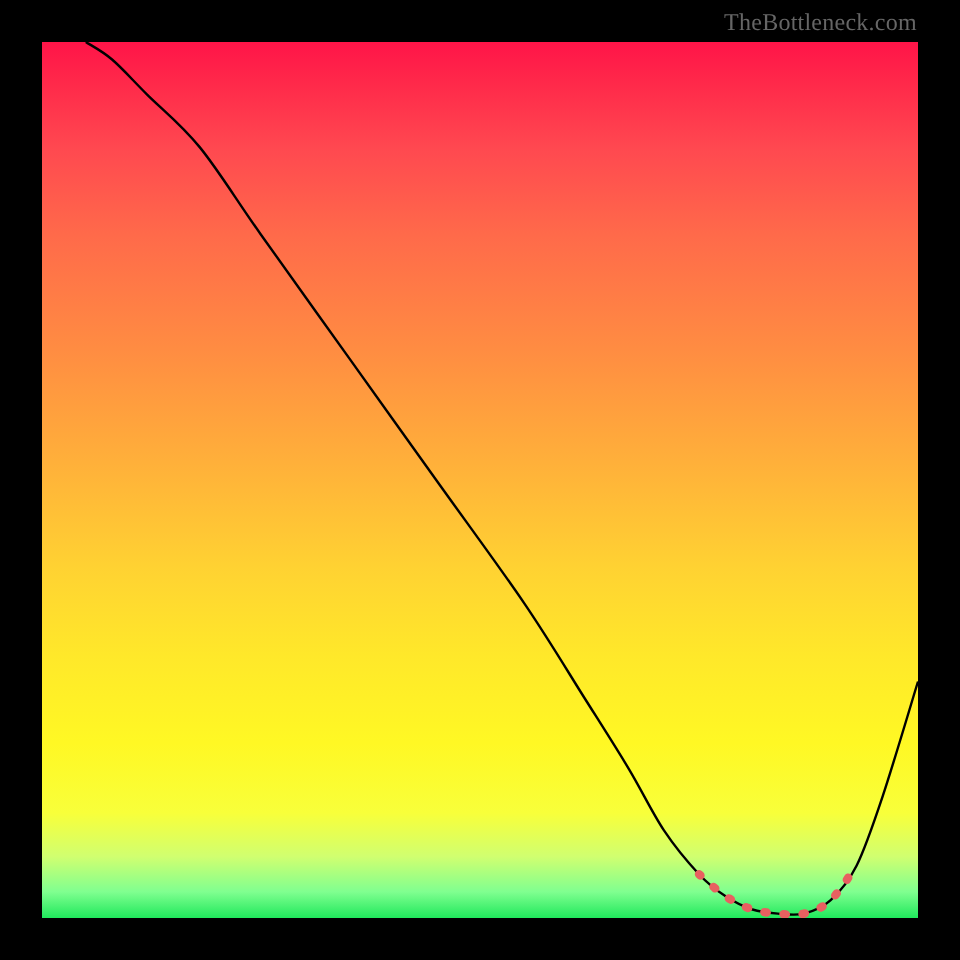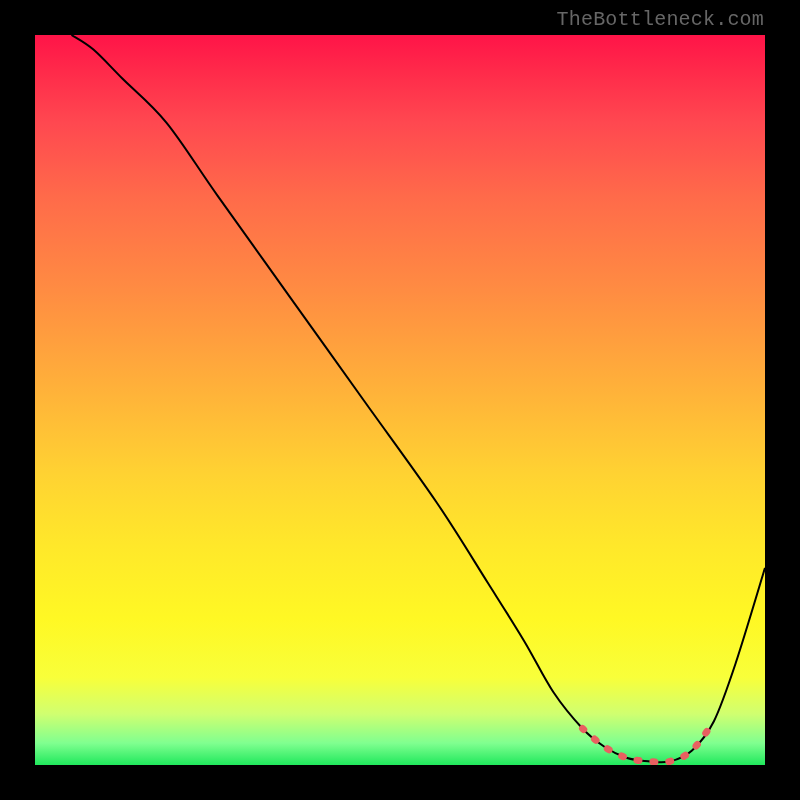--- a/index.html
+++ b/index.html
@@ -45,21 +45,21 @@
       #d0ff70 93%,
       #80ff90 97%,
       #20e85c 100%
     );
   }
   
   .watermark {
     position: absolute;
     top: 8px;
     right: 36px;
-    font-family: Liberation Mono, monospace;
+    font-family: Liberation Serif, serif;
     font-size: 20px;
     font-weight: 500;
     color: #666666;
     letter-spacing: 0.2px;
     margin-left: 33px;
   }
   
   .curve-svg {
     position: absolute;
     left: 0;

